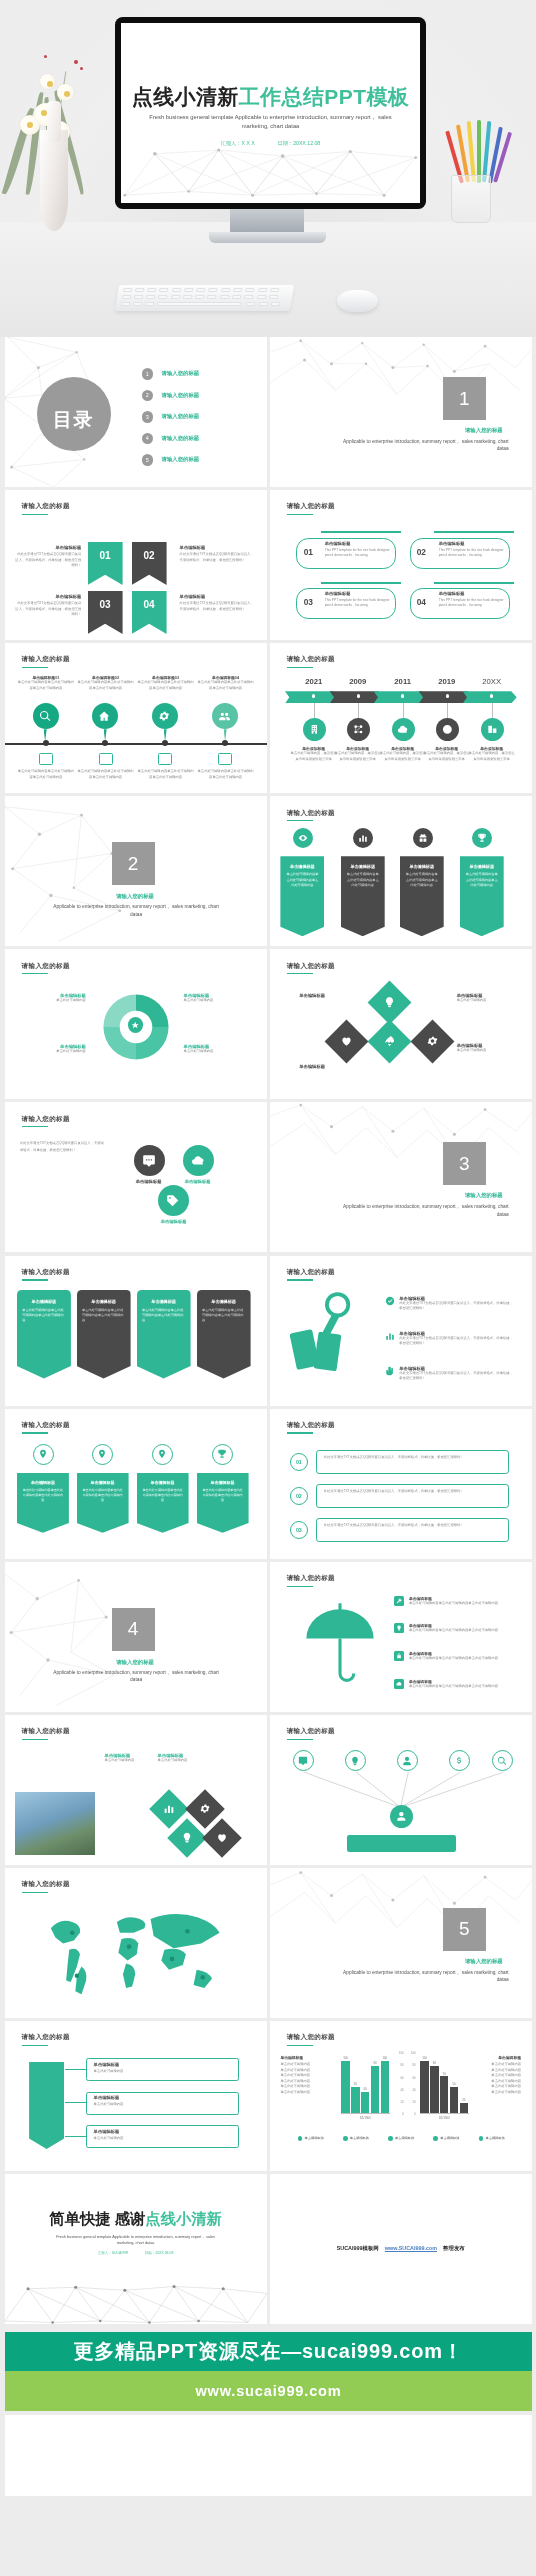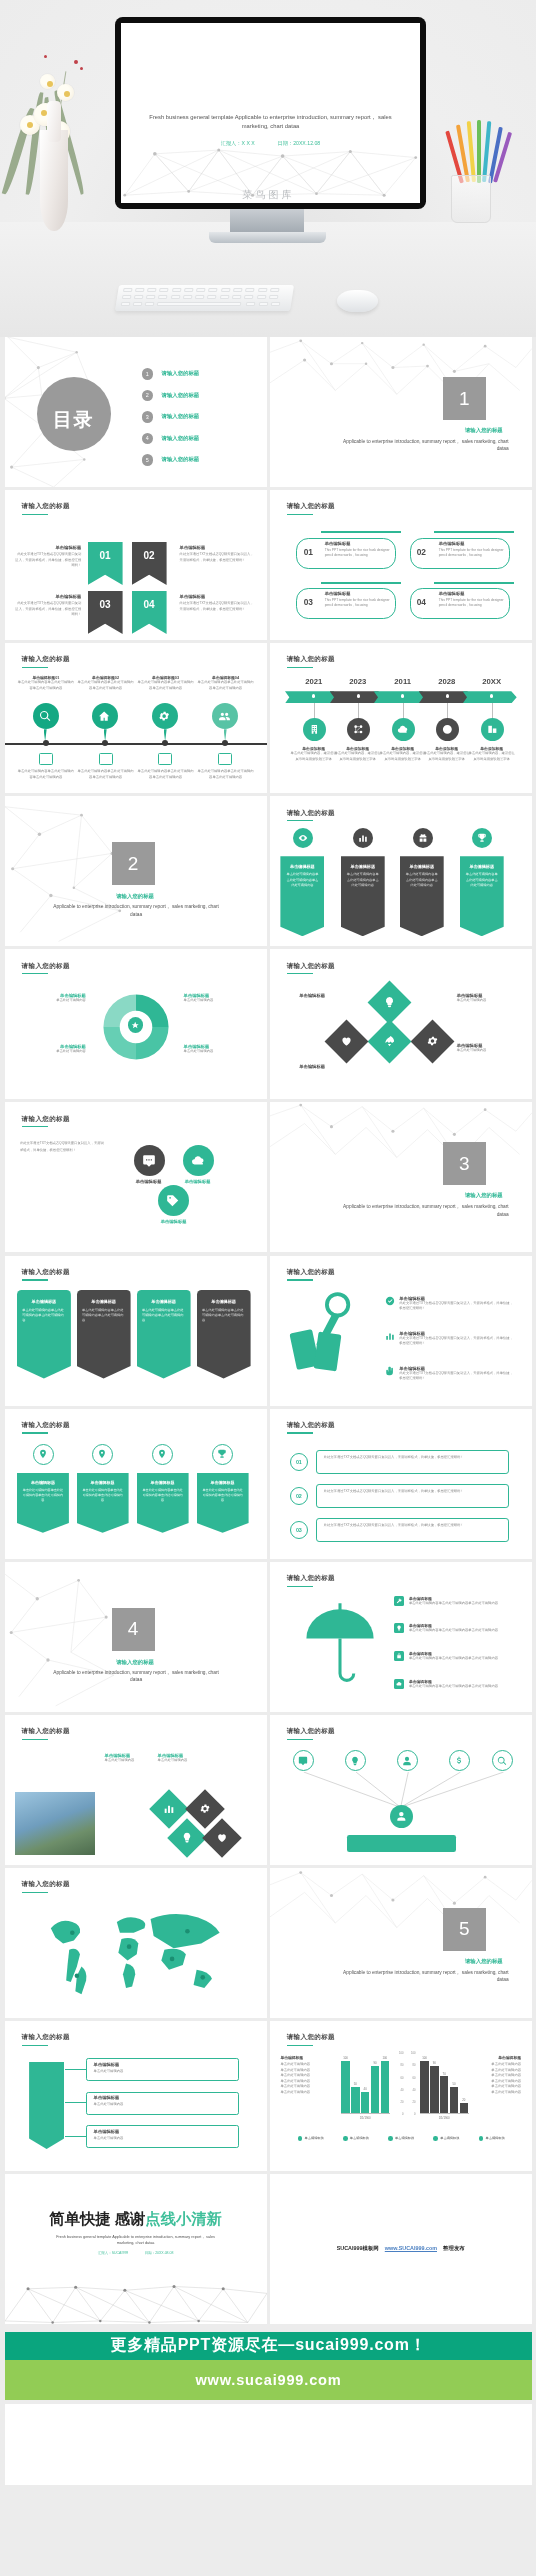--- a/index.html
+++ b/index.html
@@ -107,22 +107,22 @@
   .pill { position:absolute; border:1.2px solid #2fb795; border-radius:12.3px; }
   .bar-top { position:absolute; height:2.3px; background:#2fb795; }
   .bar  { position:absolute; bottom:0; }
   .barlbl{ position:absolute; font-size:2.8px; color:#777; text-align:center; }
   .tick { position:absolute; font-size:2.6px; color:#888; }
 
   .legend-dot { width:4.6px; height:4.6px; border-radius:50%; background:#2fb795; display:inline-block; }
 
   
   .banner-wrap { padding:4.6px; }
-  .banner1 { height:28px; background:#0aa57e; color:#fff; display:flex; align-items:center;
-             justify-content:center; font-size:16px; font-weight:bold; letter-spacing:0.8px; }
+  .banner1 { height:39px; background:#0aa57e; color:#fff; display:flex; align-items:center;
+             justify-content:center; font-size:20px; font-weight:bold; letter-spacing:0.8px; }
   .banner2 { height:40px; background:#92cc55; color:#fff; display:flex; align-items:center;
              justify-content:center; font-size:14.6px; font-weight:bold; letter-spacing:0.8px; }
   .tail { height:81px; background:#fff; margin:0 4.6px; }
 </style>
 </head>
 <body>
 
 <div class="page">
 
   <div class="hero">
@@ -163,30 +163,32 @@
             <circle cx="215" cy="48" r="2.4"></circle>
               <circle cx="305" cy="42" r="2"></circle>
             <circle cx="392" cy="50" r="1.8"></circle>
               <circle cx="90" cy="95" r="1.8"></circle>
             <circle cx="175" cy="100" r="2"></circle>
               <circle cx="260" cy="98" r="1.8"></circle>
             <circle cx="350" cy="100" r="2"></circle>
               <circle cx="5" cy="100" r="1.8"></circle>
           </g>
         </svg>
+        <div class="mtitle">
+          <span class="dark">点线小清新</span><span class="grn">工作总结PPT模板</span>
+        </div>
         <div class="msub">Fresh business general template Applicable to enterprise introduction, summary report， sales marketing, chart dataa</div>
         <div class="mmeta">
           <span>汇报人：X X X</span>
           <span>日期：20XX.12.08</span>
         </div>
       </div>
     </div>
     <div class="stand"></div>
     <div class="stand-b"></div>
-    <div class="wmark">菜鸟图库</div>
 
     <div class="kbd">
       <i style="left:4.6px;top:3.1px"></i>
         <i style="left:17px;top:3.1px"></i>
         <i style="left:29px;top:3.1px"></i>
       <i style="left:41px;top:3.1px"></i>
         <i style="left:54px;top:3.1px"></i>
         <i style="left:66px;top:3.1px"></i>
       <i style="left:78px;top:3.1px"></i>
         <i style="left:90px;top:3.1px"></i>
@@ -424,24 +426,24 @@
       <div class="sq" style="position:absolute;left:213px;top:110px;width:14px;height:12.3px;border:1.2px solid #2fb795;border-radius:1.5px"></div>
       <div class="body-txt" style="position:absolute;left:12.3px;top:126px;width:58px;text-align:center">单击此处可编辑内容单击此处可编辑内容单击此处可编辑内容</div>
       <div class="body-txt" style="position:absolute;left:72px;top:126px;width:58px;text-align:center">单击此处可编辑内容单击此处可编辑内容单击此处可编辑内容</div>
       <div class="body-txt" style="position:absolute;left:132px;top:126px;width:58px;text-align:center">单击此处可编辑内容单击此处可编辑内容单击此处可编辑内容</div>
       <div class="body-txt" style="position:absolute;left:192px;top:126px;width:58px;text-align:center">单击此处可编辑内容单击此处可编辑内容单击此处可编辑内容</div>
     </div>
 
     <div class="slide">
       <div class="s-title">请输入您的标题</div>
       <div style="position:absolute;left:20px;top:34px;width:48px;text-align:center;font-size:7.7px;font-weight:bold;color:#4a4a4a">2021</div>
-      <div style="position:absolute;left:64px;top:34px;width:48px;text-align:center;font-size:7.7px;font-weight:bold;color:#4a4a4a">2023</div>
+      <div style="position:absolute;left:64px;top:34px;width:48px;text-align:center;font-size:7.7px;font-weight:bold;color:#4a4a4a">2009</div>
       <div style="position:absolute;left:109px;top:34px;width:48px;text-align:center;font-size:7.7px;font-weight:bold;color:#4a4a4a">2011</div>
-      <div style="position:absolute;left:153px;top:34px;width:48px;text-align:center;font-size:7.7px;font-weight:bold;color:#4a4a4a">2028</div>
-      <div style="position:absolute;left:198px;top:34px;width:48px;text-align:center;font-size:7.7px;font-weight:bold;color:#4a4a4a">20XX</div>
+      <div style="position:absolute;left:153px;top:34px;width:48px;text-align:center;font-size:7.7px;font-weight:bold;color:#4a4a4a">2019</div>
+      <div style="position:absolute;left:198px;top:34px;width:48px;text-align:center;font-size:7.7px;font-weight:normal;color:#4a4a4a">20XX</div>
 
       <div style="position:absolute;left:15.3px;top:48px;width:54px;height:12.3px;background:#2fb795;clip-path:polygon(0 0,90% 0,100% 50%,90% 100%,0 100%,8% 50%)"></div>
       <div style="position:absolute;left:60px;top:48px;width:54px;height:12.3px;background:#4a4a4a;clip-path:polygon(0 0,90% 0,100% 50%,90% 100%,0 100%,8% 50%)"></div>
       <div style="position:absolute;left:104px;top:48px;width:54px;height:12.3px;background:#2fb795;clip-path:polygon(0 0,90% 0,100% 50%,90% 100%,0 100%,8% 50%)"></div>
       <div style="position:absolute;left:149px;top:48px;width:54px;height:12.3px;background:#4a4a4a;clip-path:polygon(0 0,90% 0,100% 50%,90% 100%,0 100%,8% 50%)"></div>
       <div style="position:absolute;left:193px;top:48px;width:54px;height:12.3px;background:#2fb795;clip-path:polygon(0 0,90% 0,100% 50%,90% 100%,0 100%,8% 50%)"></div>
       <div style="position:absolute;left:42px;top:51px;width:3.8px;height:3.8px;border-radius:50%;background:#fff"></div>
       <div style="position:absolute;left:87px;top:51px;width:3.8px;height:3.8px;border-radius:50%;background:#fff"></div>
       <div style="position:absolute;left:131px;top:51px;width:3.8px;height:3.8px;border-radius:50%;background:#fff"></div>
       <div style="position:absolute;left:176px;top:51px;width:3.8px;height:3.8px;border-radius:50%;background:#fff"></div>

